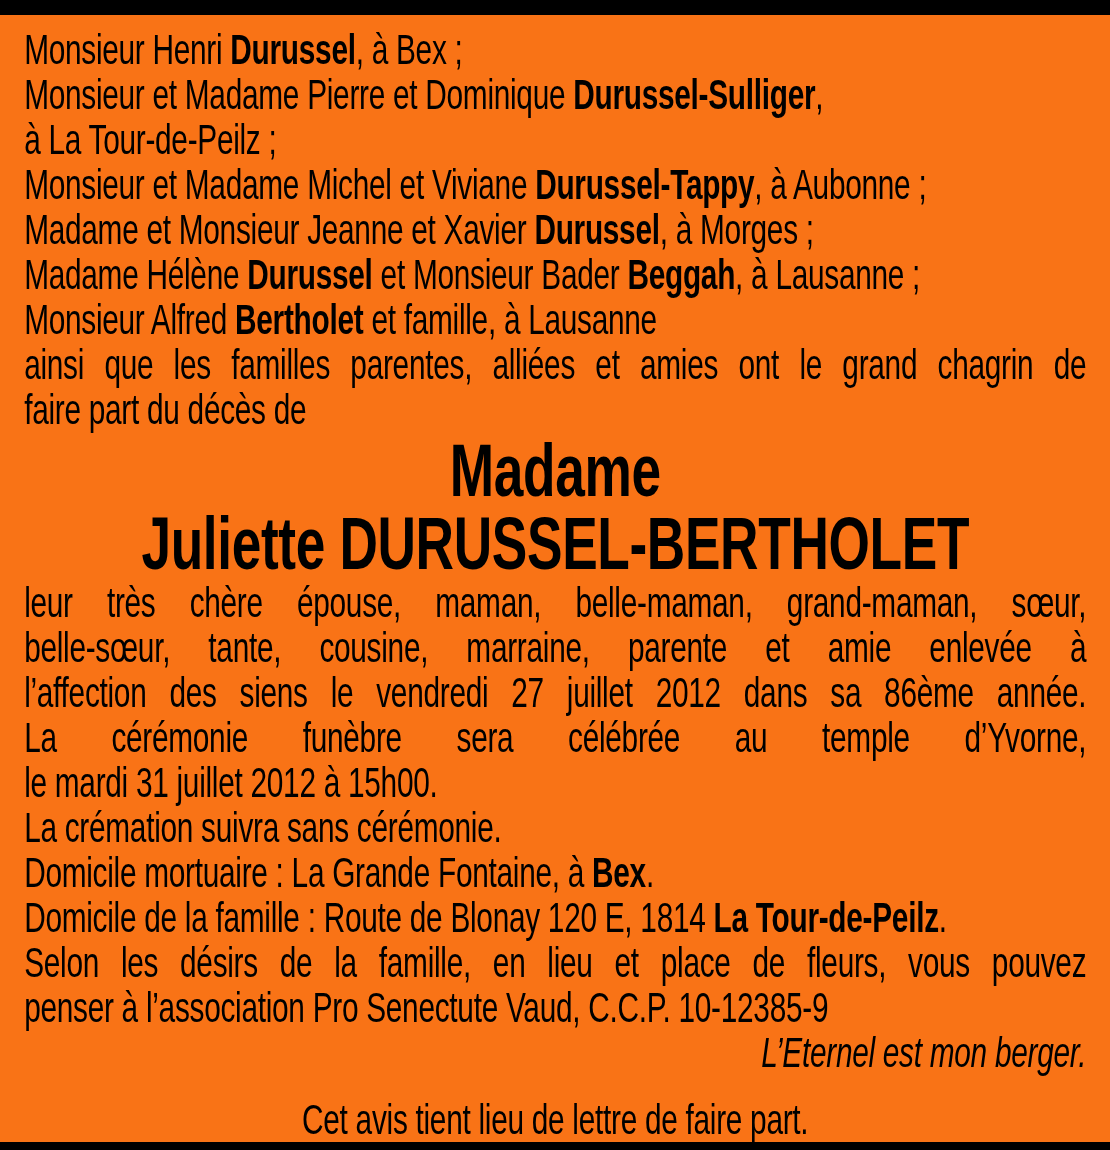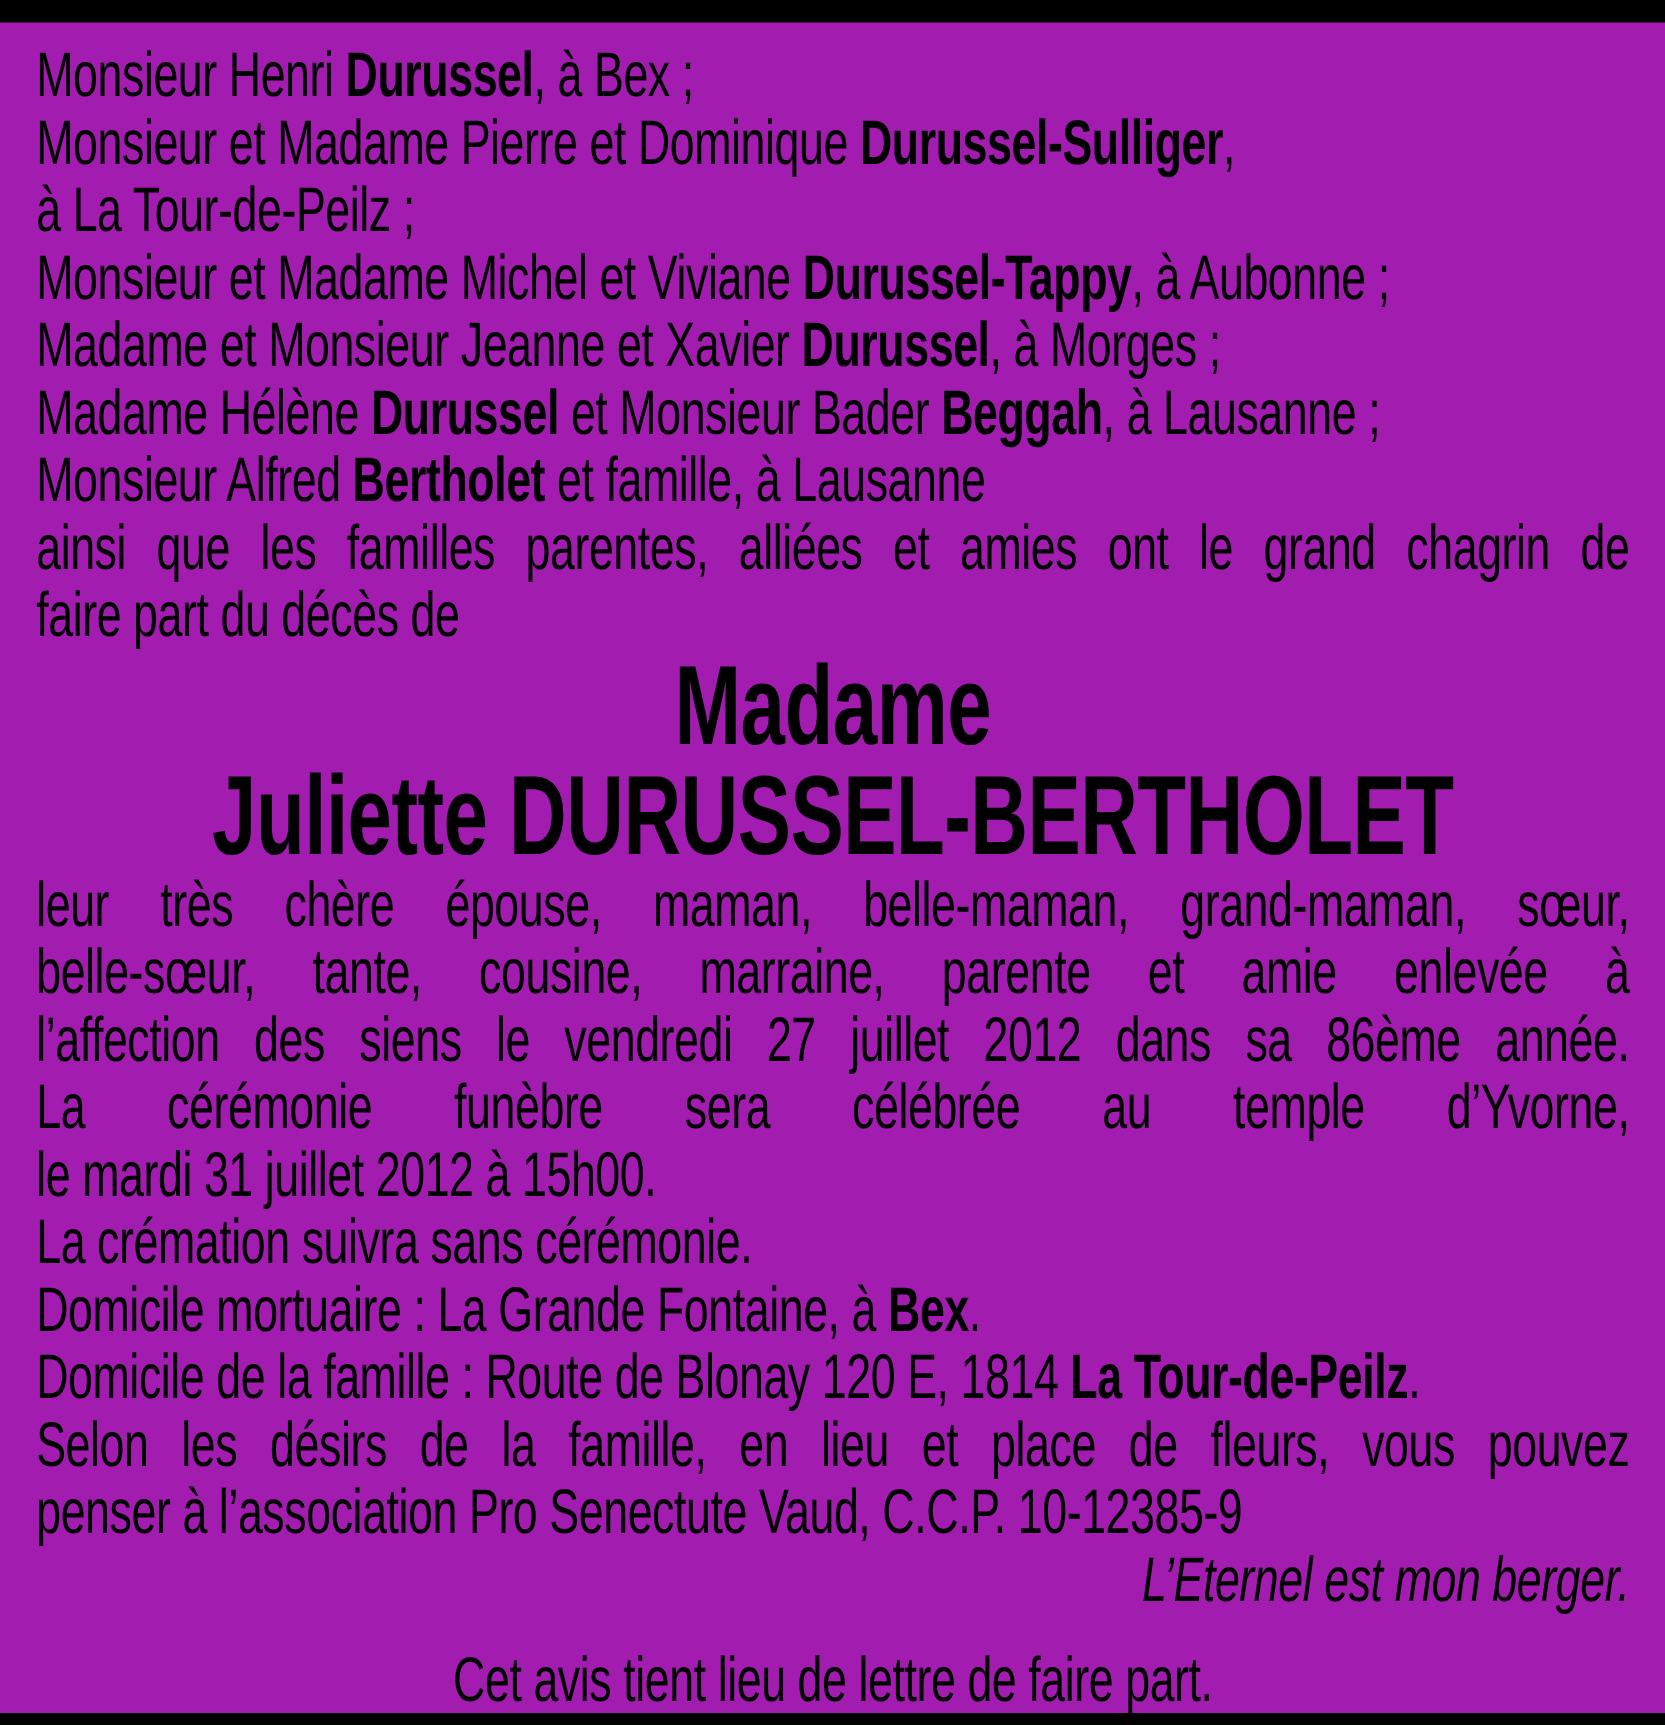--- a/index.html
+++ b/index.html
@@ -4,21 +4,21 @@
 <style>
   html, body {
     margin: 0;
     padding: 0;
     background: #ffffff;
   }
   .page {
     position: relative;
     width: 1110px;
     height: 1150px;
-    background: #a21caf;
+    background: #f97316;
     overflow: hidden;
     color: #000000;
     font-family: "Liberation Sans", sans-serif;
   }
   .bar {
     position: absolute;
     left: 0;
     right: 0;
     background: #000000;
   }

